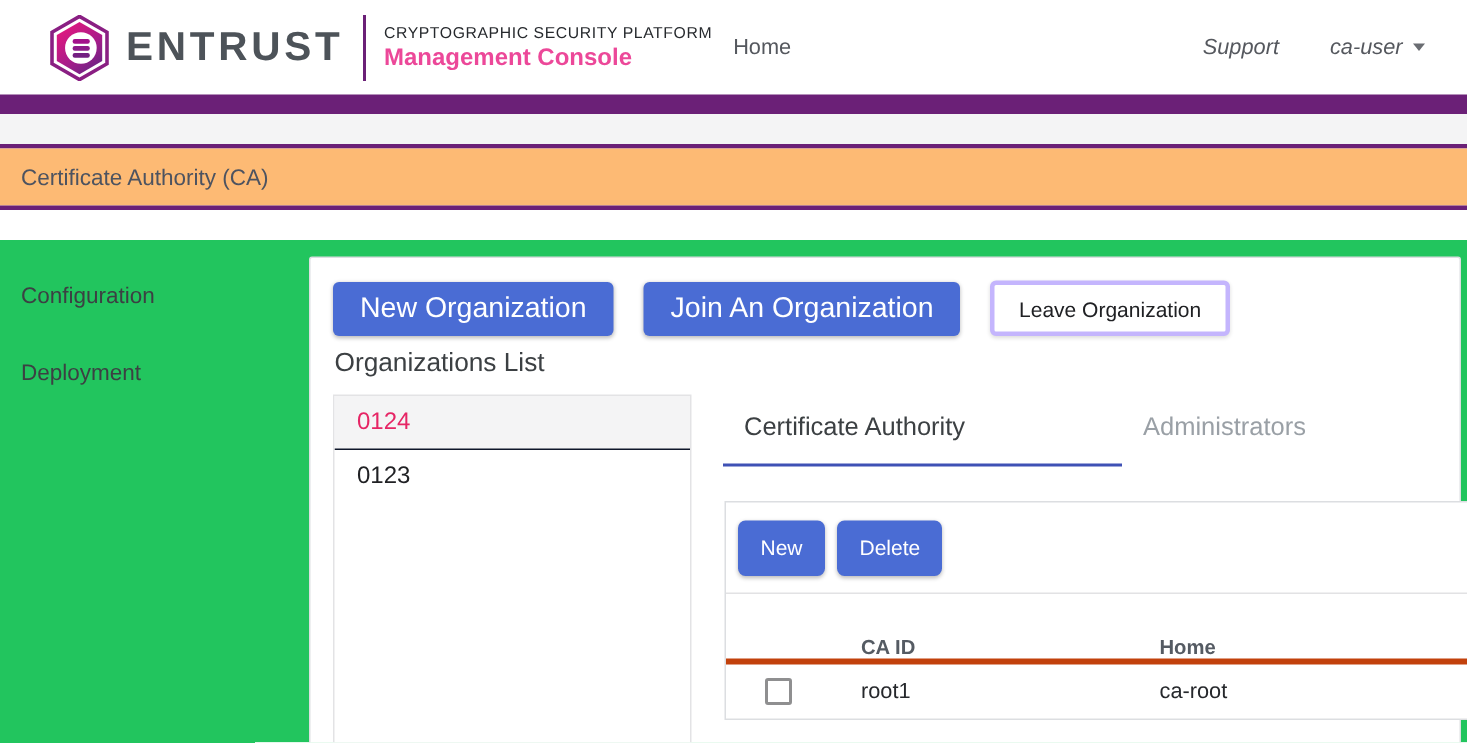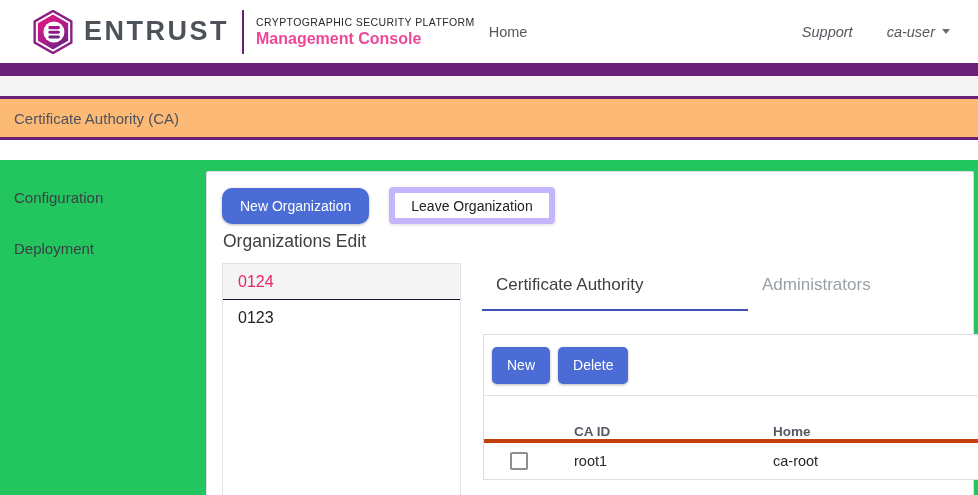--- a/index.html
+++ b/index.html
@@ -41,22 +41,22 @@
   
   .side-item{position:absolute;left:0;width:206px;height:48px;display:flex;align-items:center;padding-left:14px;font-size:15px;color:#3c4043;cursor:pointer;background:transparent;z-index:4;}
   .side-item.active{background:var(--sidebar-active-purple);color:#fff;}
   .side-item.active::after{content:"";position:absolute;right:-13px;top:0;width:0;height:0;border-top:24px solid transparent;border-bottom:24px solid transparent;border-left:13px solid var(--sidebar-active-purple);}
 
   
   .card{position:absolute;left:206px;top:11px;width:768px;height:327px;background:#fff;border:1px solid #dcdee1;border-radius:2px;z-index:2;}
 
   .card-toolbar{position:absolute;left:15px;top:15px;display:flex;align-items:center;gap:20px;}
   .btn{border:none;border-radius:4px;font-family:"Liberation Sans",sans-serif;cursor:pointer;white-space:nowrap;}
-  .btn-blue{background:var(--button-blue);color:#fff;height:36px;font-size:14px;padding:0 18px;box-shadow:0 1px 3px rgba(0,0,0,.28);border-radius:10px;}
-  .btn-white{background:#fff;color:#202124;height:37px;font-size:14px;padding:0 16px;border:6px solid #c4b5fd;box-shadow:0 1px 3px rgba(0,0,0,.14);}
+  .btn-blue{background:var(--button-blue);color:#fff;height:36px;font-size:19px;padding:0 18px;box-shadow:0 1px 3px rgba(0,0,0,.28);}
+  .btn-white{background:#fff;color:#202124;height:37px;font-size:14px;padding:0 16px;border:3px solid #c4b5fd;box-shadow:0 1px 3px rgba(0,0,0,.14);}
 
   .org-title{position:absolute;left:16px;top:59px;font-size:17.5px;color:#3c4043;}
   .org-list{position:absolute;left:15px;top:91px;width:239px;height:233px;border:1px solid #e3e3e5;background:#fff;overflow:hidden;}
   .org-item{height:36px;line-height:36px;padding-left:15px;font-size:16px;color:#202124;cursor:pointer;}
   .org-item.selected{background:#f4f4f5;color:var(--selected-org-pink);border-bottom:1px solid #0f172a;}
 
   
   .tabs{position:absolute;left:275px;top:103px;display:flex;}
   .tab{width:266px;height:36px;display:flex;align-items:flex-start;padding-left:14px;font-size:17px;color:#9aa0a6;cursor:pointer;border-bottom:2px solid transparent;}
   .tab.active{color:#3c4043;border-bottom:2px solid var(--tab-underline-indigo);}
@@ -122,24 +122,25 @@
   <div class="content">
     <div class="footer-strip"></div>
 
     <div class="side-item" style="top:13px;">Configuration</div>
     <div class="side-item" style="top:64px;">Deployment</div>
 
     <div class="card">
 
       <div class="card-toolbar">
         <button class="btn btn-blue">New Organization</button>
+        <button class="btn btn-blue">Join An Organization</button>
         <button class="btn btn-white">Leave Organization</button>
       </div>
 
-      <div class="org-title">Organizations Edit</div>
+      <div class="org-title">Organizations List</div>
 
       <div class="org-list">
         <div class="org-item selected">0124</div>
         <div class="org-item">0123</div>
       </div>
 
       <div class="tabs">
         <div class="tab active">Certificate Authority</div>
         <div class="tab">Administrators</div>
       </div>

